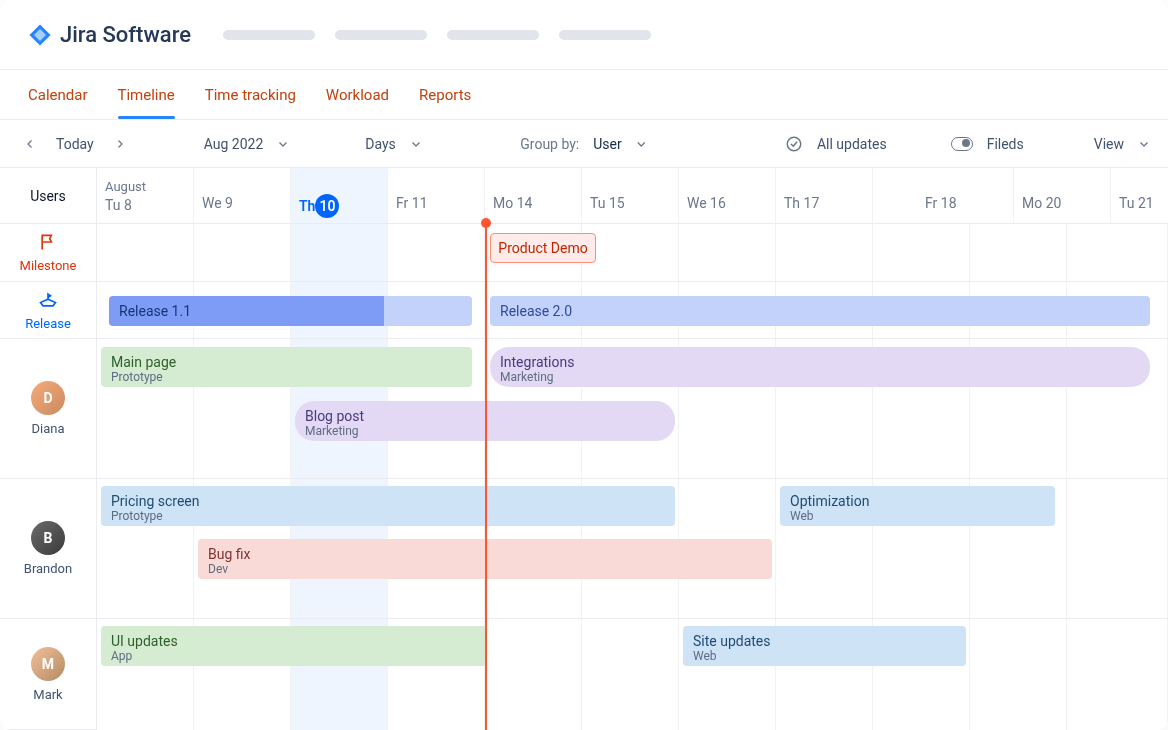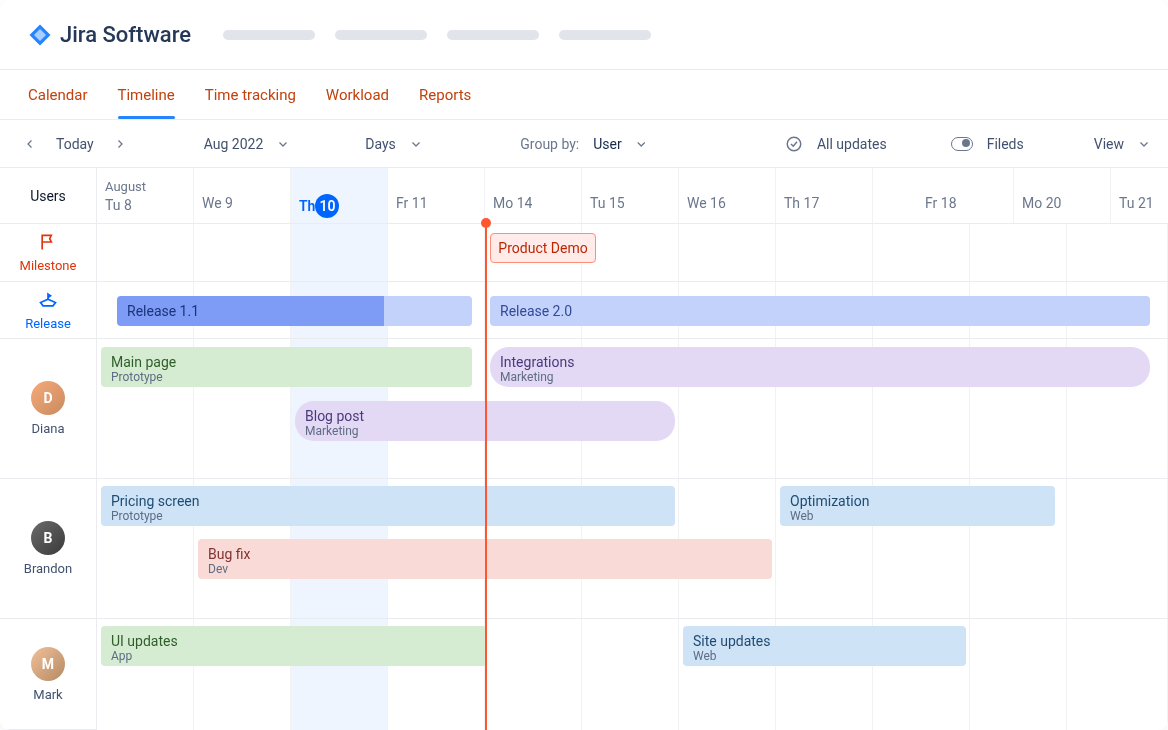--- a/index.html
+++ b/index.html
@@ -370,21 +370,21 @@
     <div style="position:absolute;left:0;right:0;top:171px;height:140px;border-bottom:1px solid #EBECF0"></div>
     <div style="position:absolute;left:0;right:0;top:311px;height:140px;border-bottom:1px solid #EBECF0"></div>
     <div style="position:absolute;left:0;right:0;top:451px;height:111px;"></div>
 
     <div class="bars">
 
       <div class="bar c-red-outline" style="left:393px;width:106px;top:9px">
         <span>Product Demo</span>
       </div>
 
-      <div class="bar c-blue-solid" style="left:20px;width:283px;top:72px">
+      <div class="bar c-blue-solid" style="left:12px;width:283px;top:72px">
         <span>Release 1.1</span>
       </div>
       <div class="rel11-tail" style="left:287px;width:88px;top:72px"></div>
       <div class="bar c-blue-light" style="left:393px;width:660px;top:72px">
         <span>Release 2.0</span>
       </div>
 
       <div class="bar high c-green" style="left:4px;width:371px;top:123px">
         <span>Main page</span>
         <span class="sub">Prototype</span>

